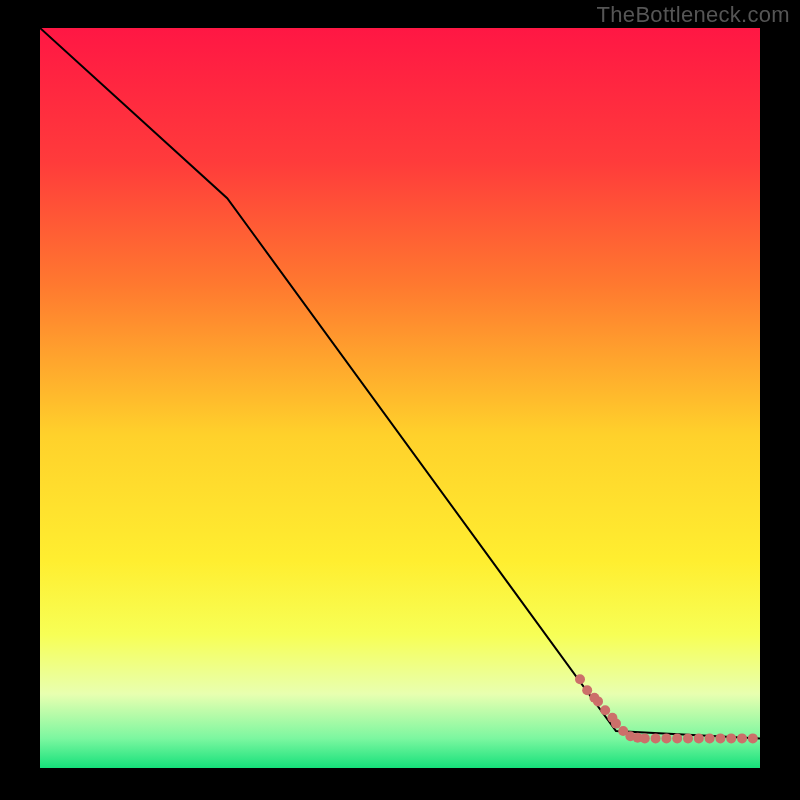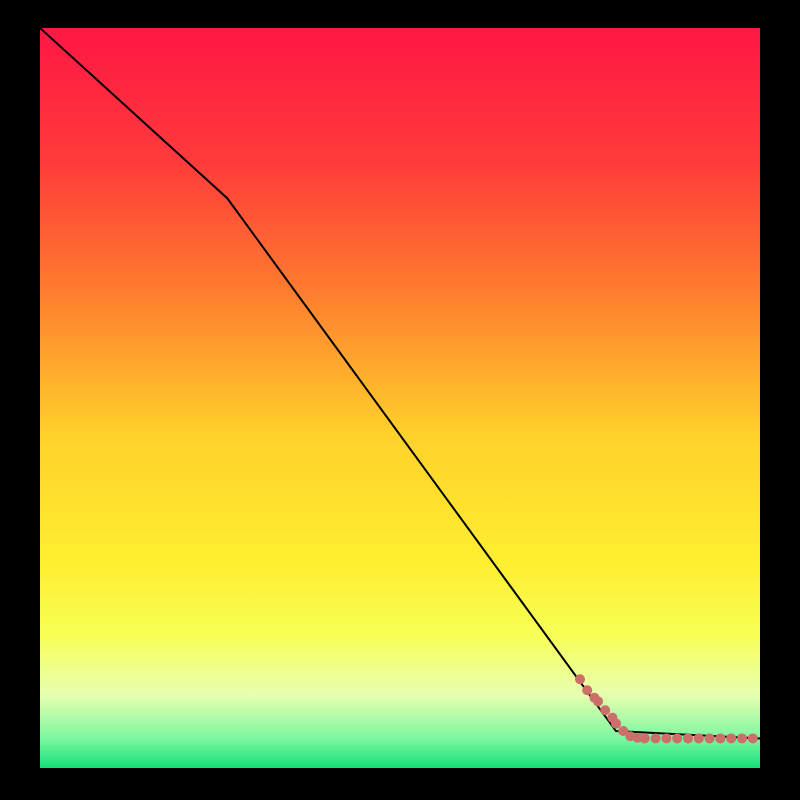--- a/index.html
+++ b/index.html
@@ -35,20 +35,21 @@
     overflow: hidden;
   }
   .plot svg {
     display: block;
   }
 </style>
 </head>
 <body>
 
 <div class="frame">
+  <div class="watermark">TheBottleneck.com</div>
 
   <div class="plot">
     <svg id="chart-svg" width="720" height="740" viewBox="0 0 720 740">
       <defs>
         <linearGradient id="bg-grad" x1="0" y1="0" x2="0" y2="1">
             <stop offset="0%" stop-color="#ff1744"></stop>
             <stop offset="18%" stop-color="#ff3b3b"></stop>
             <stop offset="35%" stop-color="#ff7a2f"></stop>
             <stop offset="55.00000000000001%" stop-color="#ffd12b"></stop>
             <stop offset="72%" stop-color="#ffee30"></stop>

